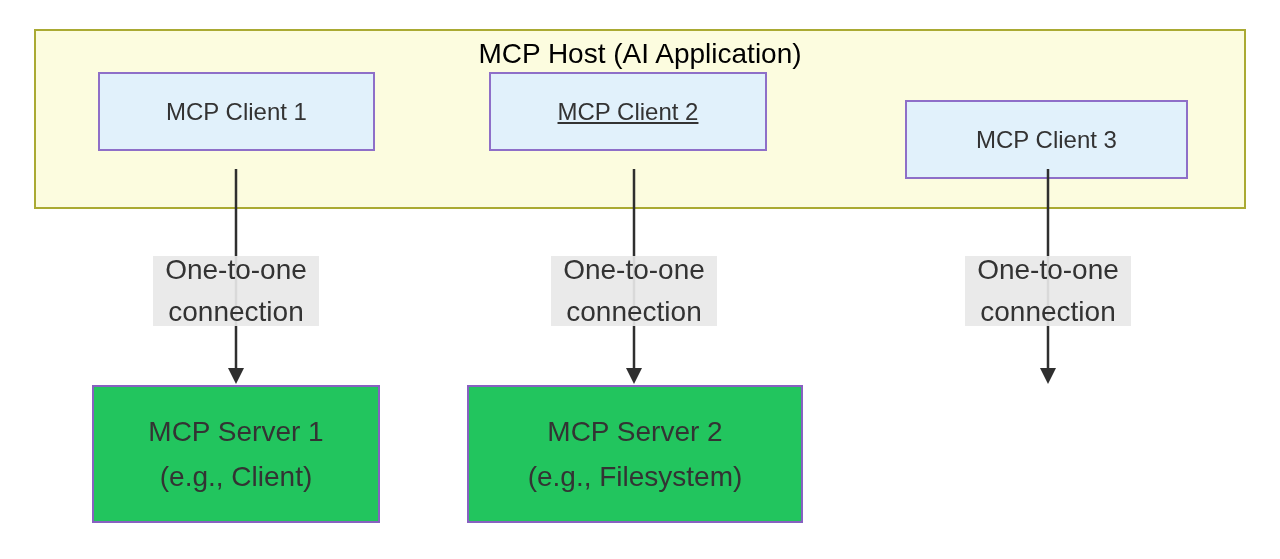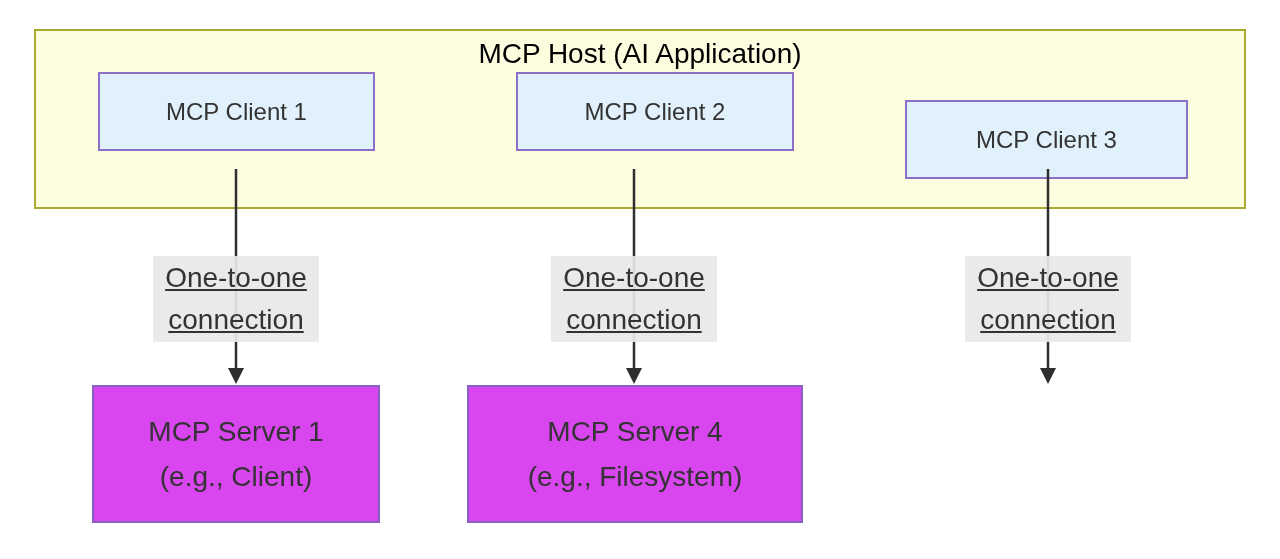--- a/index.html
+++ b/index.html
@@ -48,59 +48,58 @@
     box-sizing: border-box;
     display: flex;
     align-items: center;
     justify-content: center;
     font-size: 24px;
     color: #333333;
     white-space: nowrap;
     text-align: right;
   }
   .client-1 { left: 98px;  width: 277px; }
-  .client-2 { left: 516px; width: 278px; }
+  .client-2 { left: 489px; width: 278px; text-decoration: underline; }
   .client-3 { left: 905px; width: 283px; margin-top: 28px; }
 
   
   .edges-layer {
     position: absolute;
     left: 0;
     top: 0;
     width: 1280px;
     height: 559px;
     pointer-events: none;
   }
 
   
   .edge-label {
     position: absolute;
     top: 256px;
     width: 166px;
-    height: 86px;
+    height: 70px;
     background: rgba(232,232,232,0.92);
     display: flex;
     align-items: center;
     justify-content: center;
     text-align: center;
     font-size: 28px;
     line-height: 42px;
     color: #333333;
-    text-decoration: underline;
   }
   .edge-label-1 { left: 153px; }
   .edge-label-2 { left: 551px; }
   .edge-label-3 { left: 965px; }
 
   
   .server-box {
     position: absolute;
     top: 385px;
     height: 138px;
-    background: #d946ef;
+    background: #22c55e;
     border: 2px solid #8761C1;
     box-sizing: border-box;
     display: flex;
     flex-direction: column;
     align-items: center;
     justify-content: center;
     text-align: center;
     font-size: 28px;
     line-height: 45px;
     color: #333333;
@@ -139,17 +138,17 @@
 
   <div class="edge-label edge-label-1">One-to-one connection</div>
   <div class="edge-label edge-label-2">One-to-one connection</div>
   <div class="edge-label edge-label-3">One-to-one connection</div>
 
   <div class="server-box server-1">
     <div>MCP Server 1</div>
     <div>(e.g., Client)</div>
   </div>
   <div class="server-box server-2">
-    <div>MCP Server 4</div>
+    <div>MCP Server 2</div>
     <div>(e.g., Filesystem)</div>
   </div>
 
 </div>
 
 </body></html>

